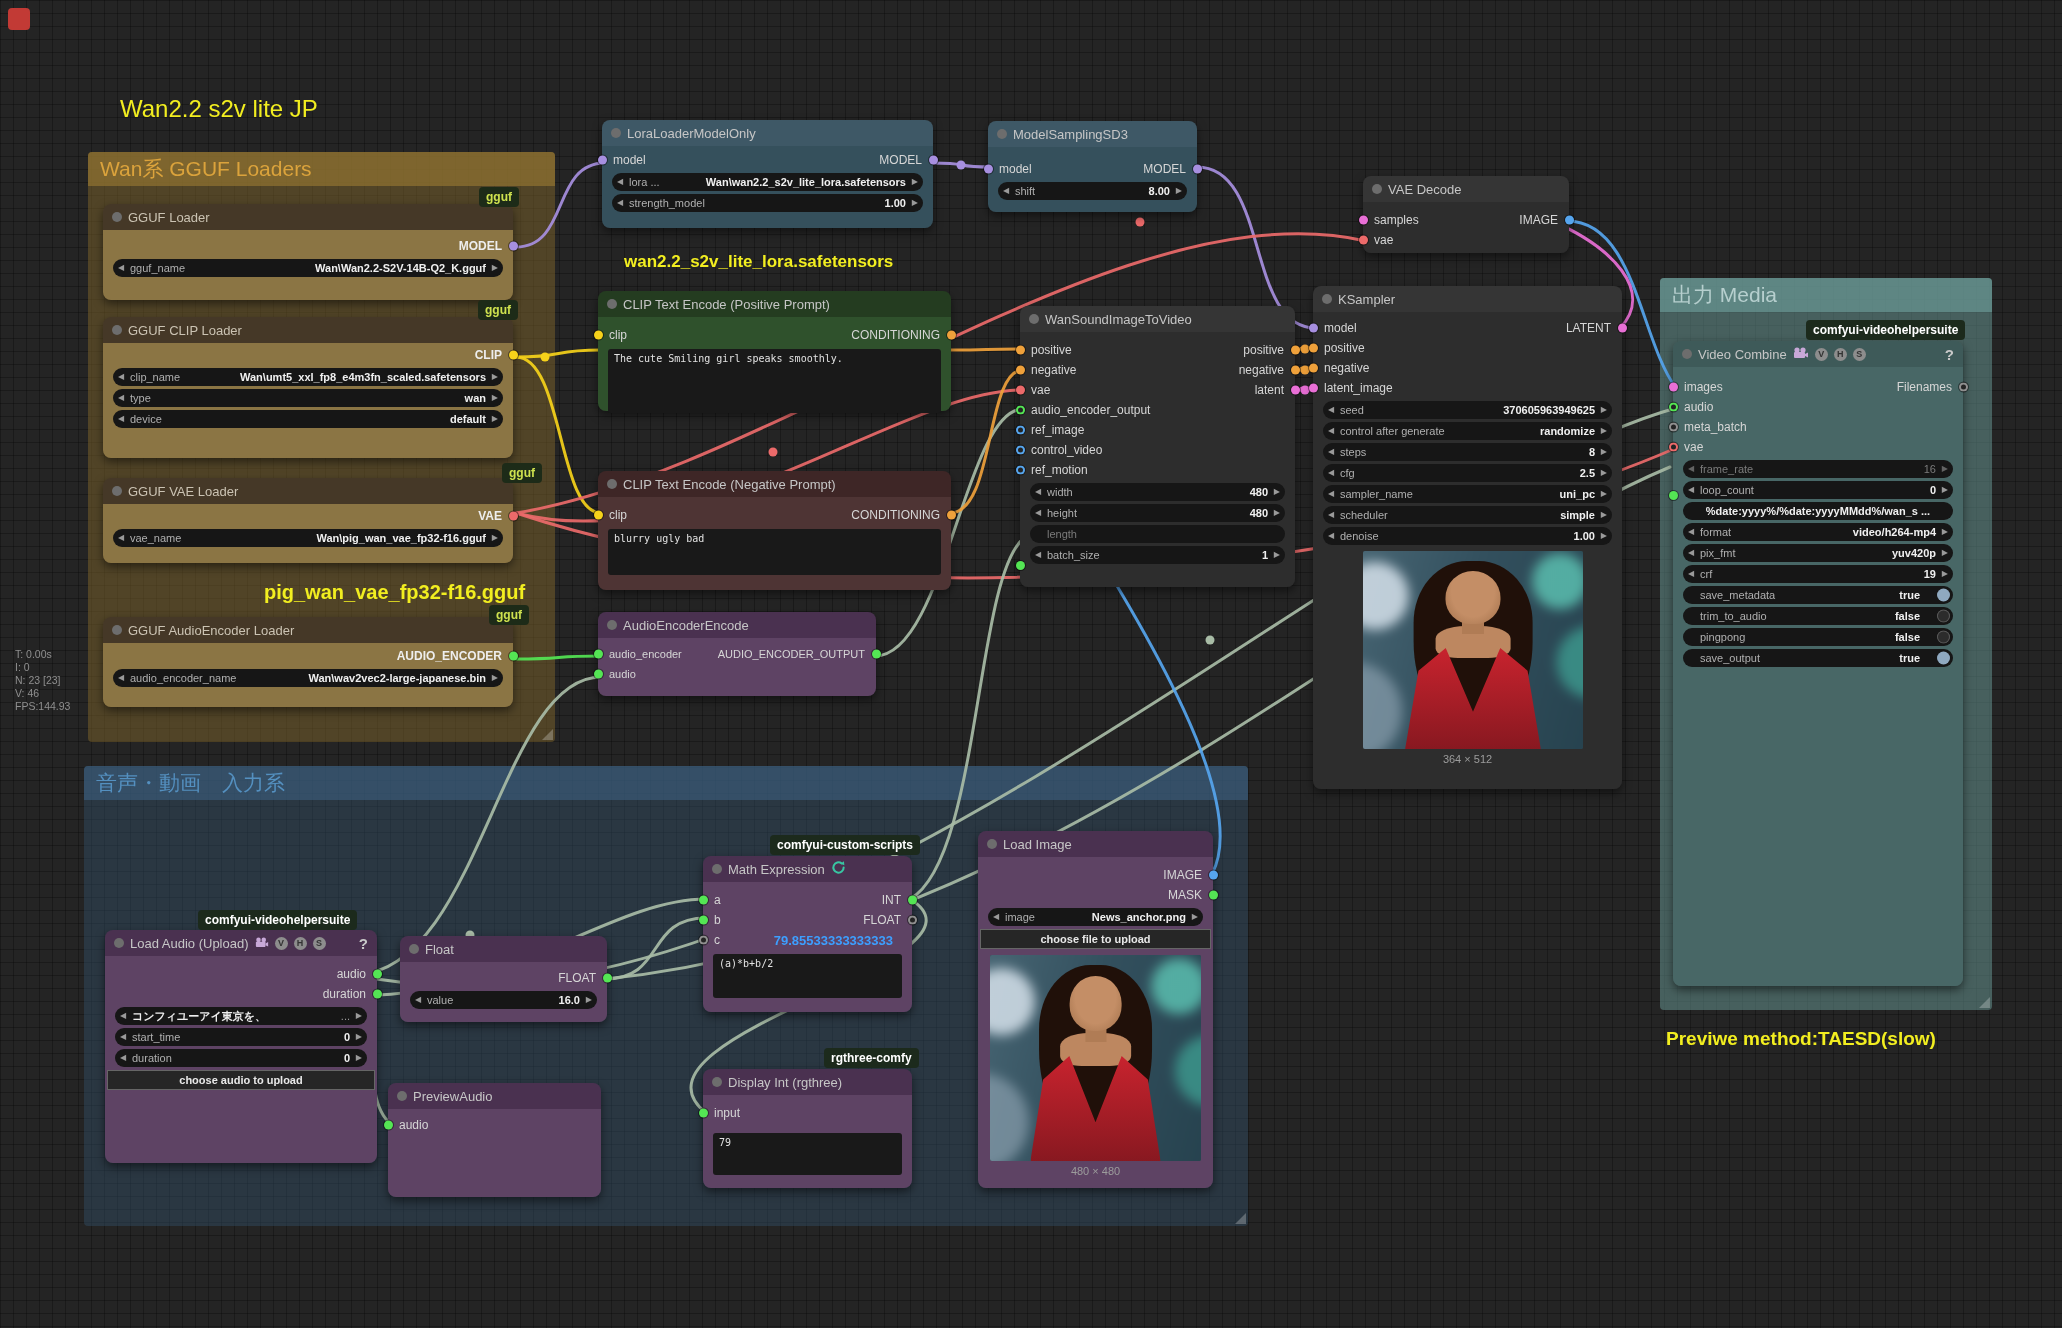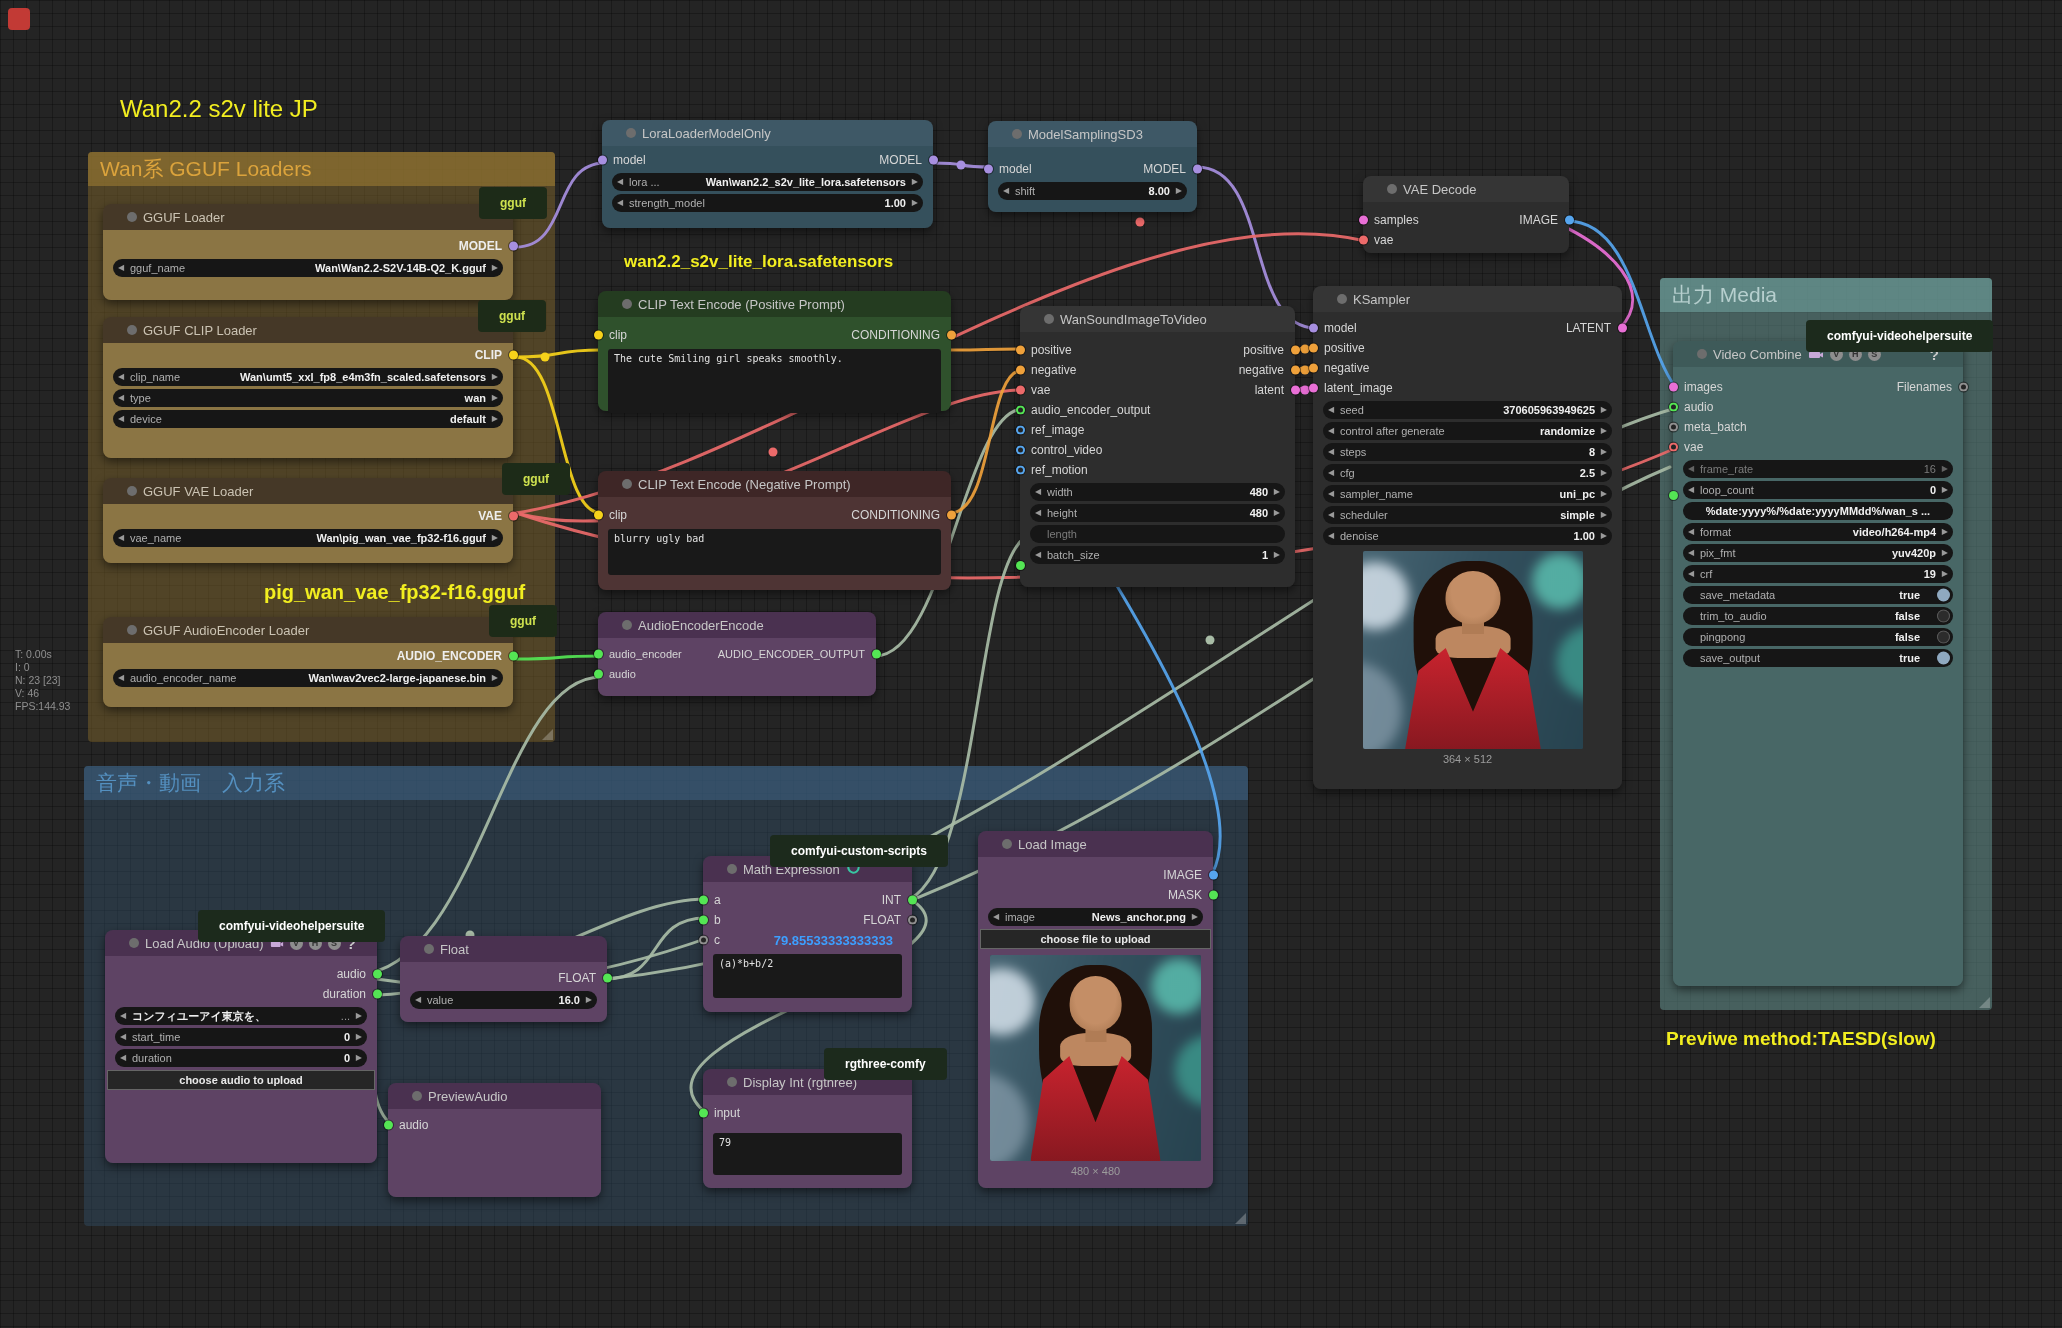--- a/index.html
+++ b/index.html
@@ -13,21 +13,21 @@
 .ghead{height:34px;display:flex;align-items:center;padding:0 12px;font-size:21px;border-radius:4px 4px 0 0;white-space:nowrap}
 .g-loaders{left:88px;top:152px;width:467px;height:590px;background:rgba(125,100,42,.50)}
 .g-loaders .ghead{background:rgba(150,120,50,.65);color:#dba33c}
 .g-inputs{left:84px;top:766px;width:1164px;height:460px;background:rgba(52,84,112,.40)}
 .g-inputs .ghead{background:rgba(62,100,134,.55);color:#5490c0}
 .g-output{left:1660px;top:278px;width:332px;height:732px;background:rgba(100,145,142,.55)}
 .g-output .ghead{background:rgba(110,160,156,.60);color:#b6cfce}
 .ghandle{position:absolute;right:2px;bottom:2px;width:0;height:0;border-left:11px solid transparent;border-bottom:11px solid rgba(255,255,255,.25)}
 
 .node{position:absolute;z-index:10;border-radius:8px;box-shadow:0 4px 10px rgba(0,0,0,.5);font-size:12px}
-.head{height:26px;display:flex;align-items:center;gap:6px;padding:0 24px;border-radius:8px 8px 0 0;font-size:13px;color:#c6c6c6;white-space:nowrap;overflow:hidden}
+.head{height:26px;display:flex;align-items:center;gap:6px;padding:0 9px;border-radius:8px 8px 0 0;font-size:13px;color:#c6c6c6;white-space:nowrap;overflow:hidden}
 .bodyn{position:absolute;left:0;right:0;top:26px;bottom:0;border-radius:0 0 8px 8px}
 .cdot{width:10px;height:10px;border-radius:50%;background:#6d6d6d;flex:0 0 auto}
 .t-gguf .head{background:#453827;color:#cbc3b3}.t-gguf .bodyn{background:#8b7544}
 .t-slate .head{background:#3e5866}.t-slate .bodyn{background:#35505c}
 .t-green .head{background:#243c20}.t-green .bodyn{background:#2f512c}
 .t-maroon .head{background:#3e2626}.t-maroon .bodyn{background:#4e3434}
 .t-dark .head{background:#353535}.t-dark .bodyn{background:#2d2d2d}
 .t-teal .head{background:#3e5a59}.t-teal .bodyn{background:#486766}
 .t-purple .head{background:#4a3150}.t-purple .bodyn{background:#5e4364}
 
@@ -55,21 +55,21 @@
 .widget.dim .wl,.widget.dim .wv{color:#7b7b7b;font-weight:400}
 .widget.dim .arr{color:#636363}
 .tog .wv{margin-right:16px}
 .tog::after{content:"";position:absolute;right:3px;top:50%;transform:translateY(-50%);width:13px;height:13px;border-radius:50%;background:#8fa9c0}
 .tog.off::after{background:#2c2c2c;box-shadow:inset 0 0 0 1px #5a5a5a}
 .nbtn{height:18px;margin:3px 2px;background:#262626;border:1px solid #666;color:#e8e8e8;font-size:11px;font-weight:700;display:flex;align-items:center;justify-content:center;cursor:pointer}
 .ta{margin:4px 10px;background:#191919;border-radius:3px;padding:4px 6px;font-family:"DejaVu Sans Mono",monospace;font-size:10px;color:#e2e2e2;white-space:pre-wrap}
 .mres{margin-left:auto;margin-right:8px;color:#3d9fff;font-weight:700;font-size:13px}
 .cap{text-align:center;color:#9c9c9c;font-size:11px;margin-top:4px}
 
-.badge{position:absolute;z-index:20;height:32px;display:flex;align-items:center;padding:0 21px;border-radius:4px;background:#1d2b18;font-size:12px;font-weight:700;color:#cfe24f;white-space:nowrap}
+.badge{position:absolute;z-index:20;height:20px;display:flex;align-items:center;padding:0 7px;border-radius:4px;background:#1d2b18;font-size:12px;font-weight:700;color:#cfe24f;white-space:nowrap}
 .badge.w{color:#fff;background:#1c2a1c}
 .note{position:absolute;z-index:20;color:#f2ee20;font-weight:700;white-space:nowrap}
 .note.big{font-weight:400}
 .stats{position:absolute;left:15px;top:648px;z-index:20;color:#8f8f8f;font-size:10.5px;line-height:13px}
 .cir{width:13px;height:13px;border-radius:50%;background:#8d8d8d;color:#333;font-size:9px;font-weight:700;display:flex;align-items:center;justify-content:center;flex:0 0 auto}
 .qm{margin-left:auto;color:#c9c9c9;font-weight:700;font-size:15px}
 
 .portrait{position:relative;overflow:hidden;border-radius:2px;background:#31464f}
 .portrait .pbg{position:absolute;inset:-12%;filter:blur(6px);background:
  radial-gradient(circle at 14% 28%, rgba(205,218,228,.9) 0 11%, transparent 12%),

